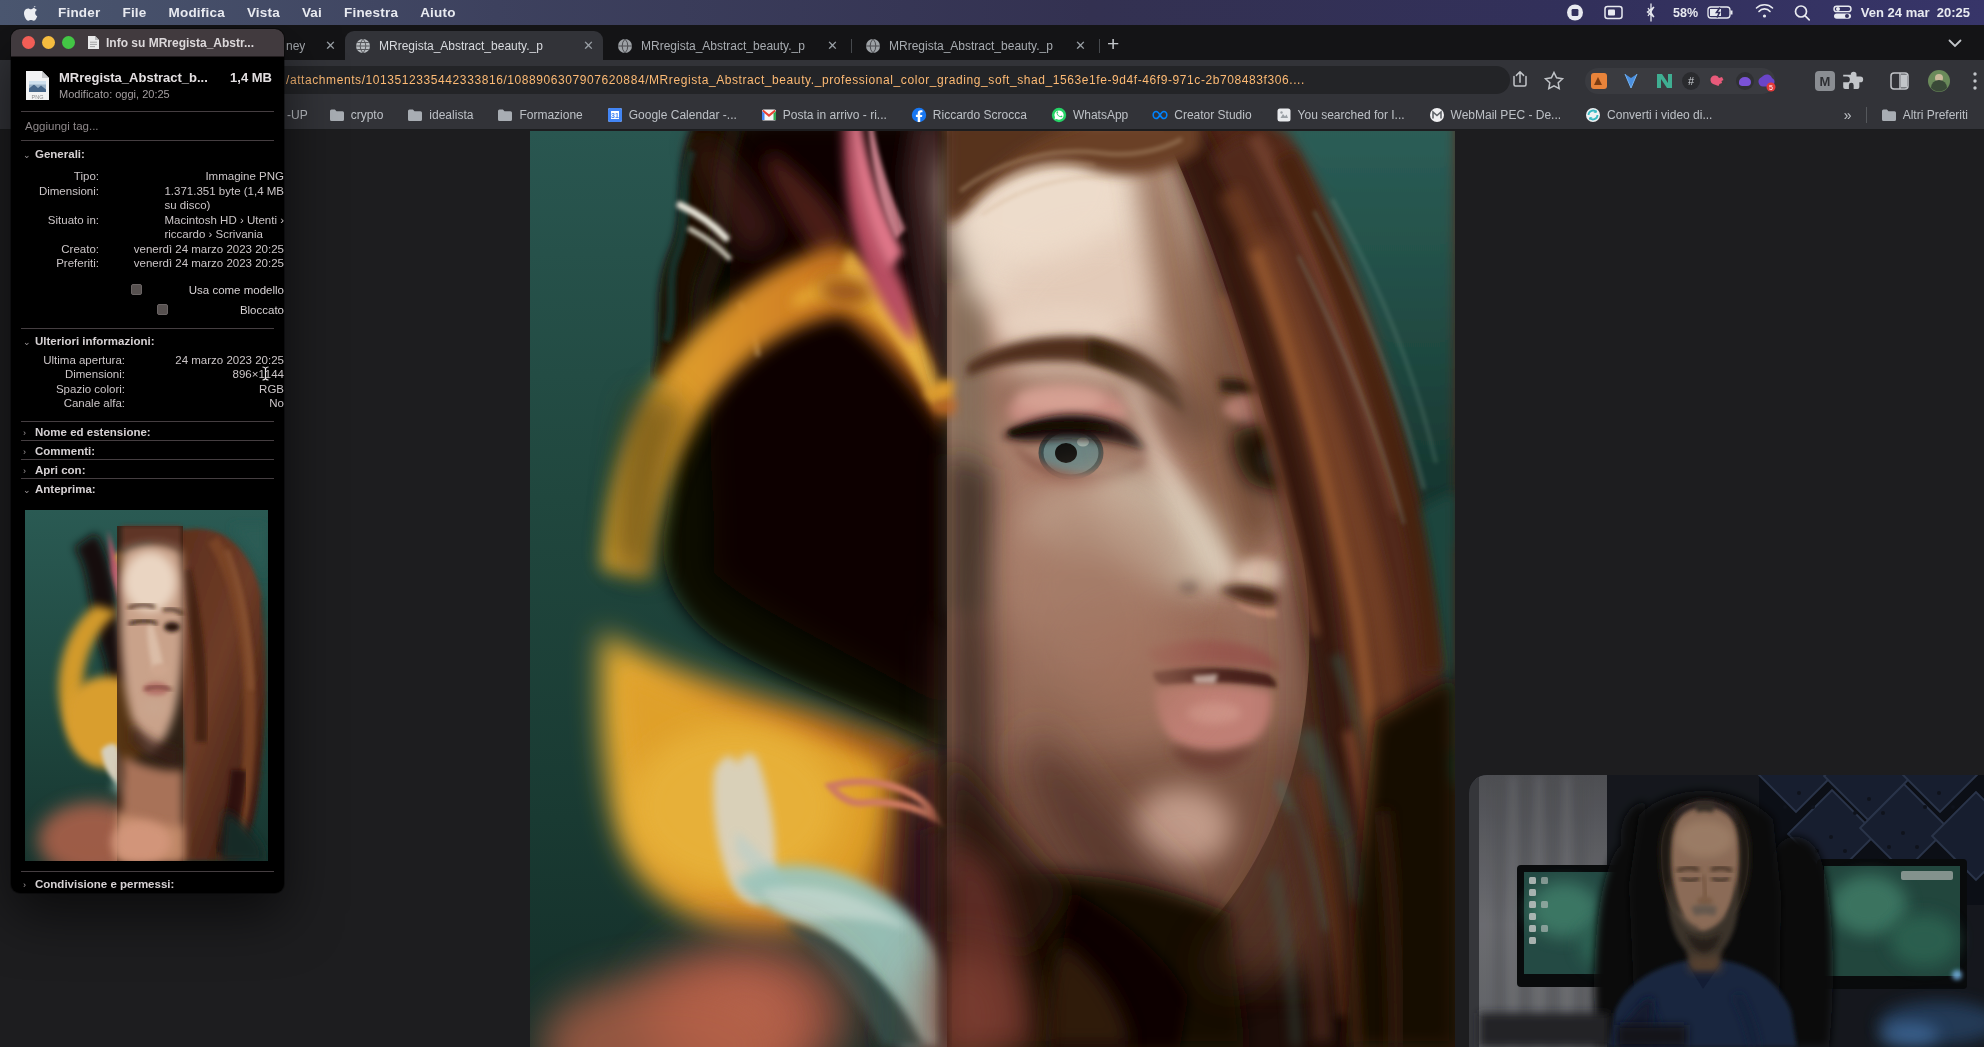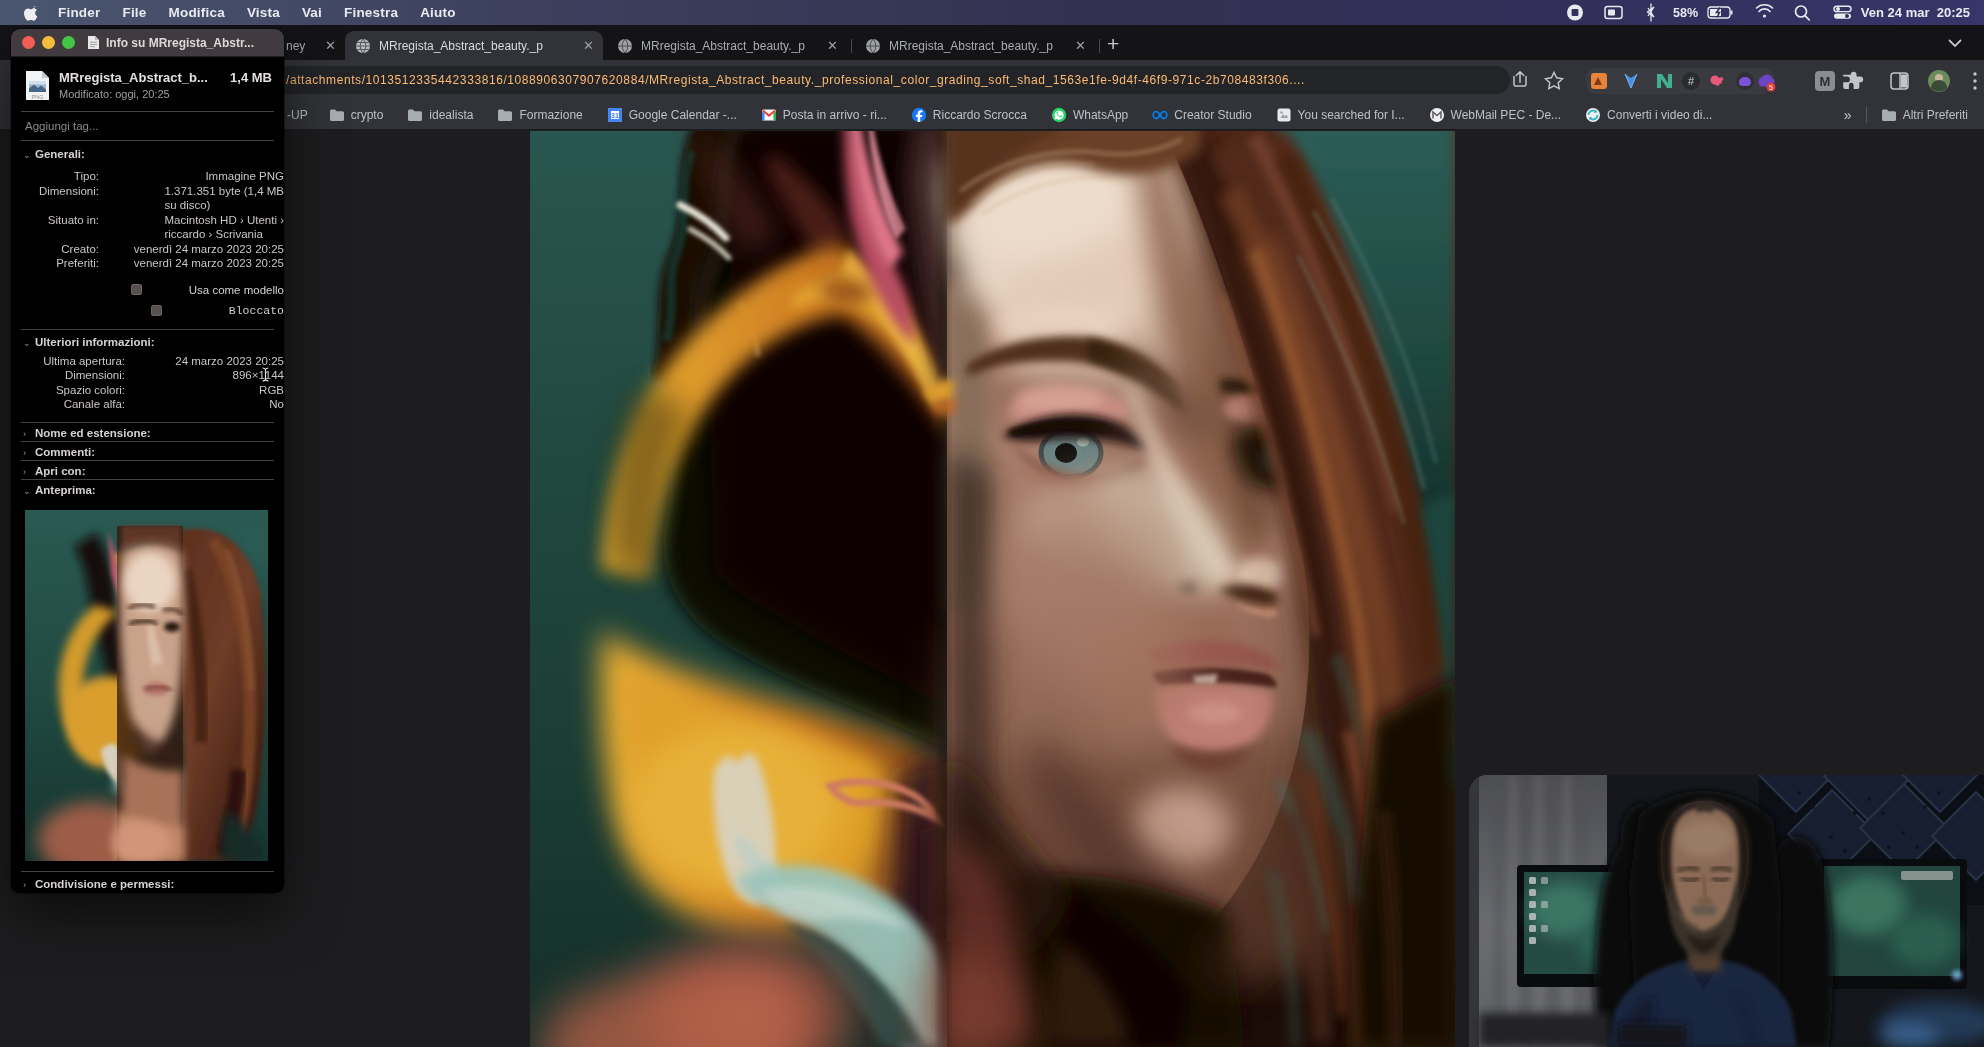--- a/index.html
+++ b/index.html
@@ -540,21 +540,21 @@
           <span class="lab">Preferiti:</span>
           <span class="val">venerdì 24 marzo 2023 20:25</span>
         </div>
     </div>
     <div style="margin-top:13px;">
       <div class="row" style="align-items:center;">
           <span style="width:81px;"></span>
           <span style="width:11px;height:11px;border-radius:2px;background:#56504f;border:1px solid #6a6464;"></span>
           <span style="padding-left:7px;">Usa come modello</span>
         </div>
-      <div class="row" style="align-items:center;margin-top:8px;font-family:Liberation Mono, monospace;">
+      <div class="row" style="align-items:center;margin-top:8px;">
           <span style="width:81px;"></span>
           <span style="width:11px;height:11px;border-radius:2px;background:#56504f;border:1px solid #6a6464;"></span>
           <span style="padding-left:7px;">Bloccato</span>
         </div>
     </div>
     <div class="sep" style="margin-top:12px;"></div>
     <div style="padding:6px 0 0 12px;"><span class="chev">⌄</span><span class="sech">Ulteriori informazioni:</span></div>
     <div style="margin-top:6px;line-height:14.6px;">
       <div class="row">
           <span class="lab" style="width:114px;">Ultima apertura:</span>

